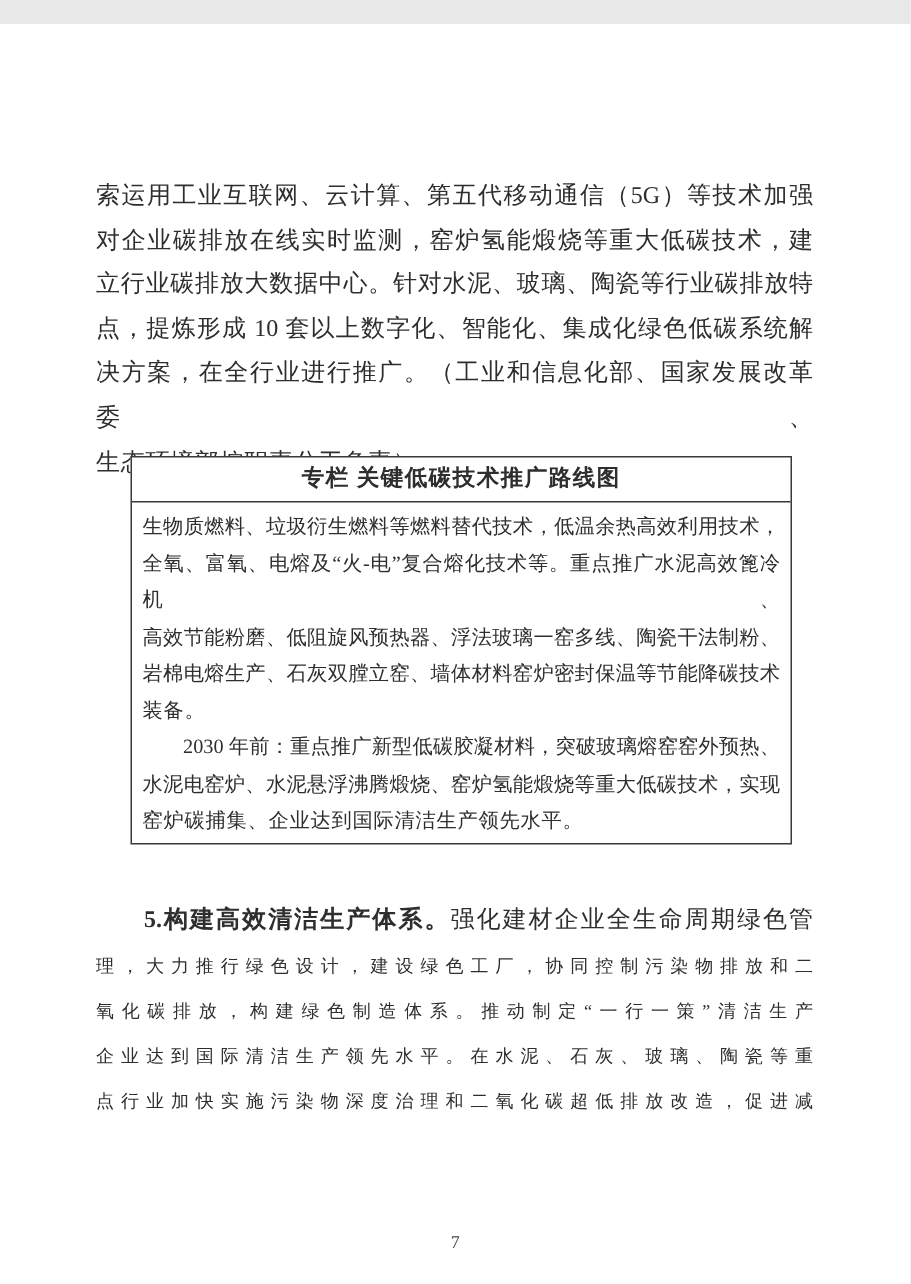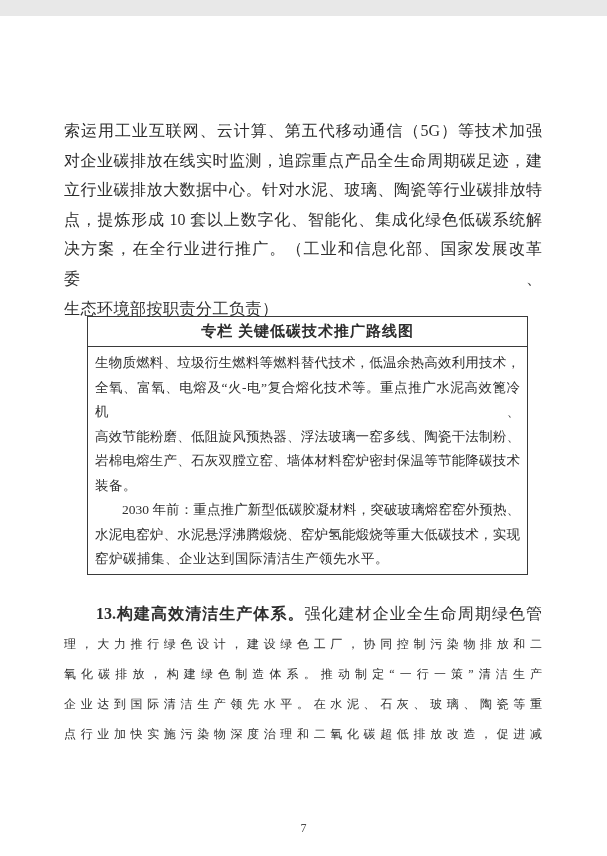--- a/index.html
+++ b/index.html
@@ -37,21 +37,21 @@
     width: 478px;
     font-size: 16px;
     line-height: 29.6px;
   }
   .para-continuation { top: 100px; }
 
   
   .column-box {
     position: absolute;
     left: 87px;
-    top: 300px;
+    top: 288px;
     width: 441px;
     height: 259px;
     border: 1.5px solid #3a3a3a;
     box-sizing: border-box;
     background: #ffffff;
   }
   .box-header {
     height: 29px;
     line-height: 29px;
     text-align: center;
@@ -109,21 +109,21 @@
     line-height: 18px;
   }
 </style>
 </head>
 <body>
 
 <div class="page">
 
   <div class="body-block para-continuation">
       <div class="ln">索运用工业互联网、云计算、第五代移动通信（5G）等技术加强</div>
-      <div class="ln">对企业碳排放在线实时监测，追踪重点产品全生命周期碳足迹，建</div>
+      <div class="ln">对企业碳排放在线实时监测，窑炉氢能煅烧等重大低碳技术，建</div>
       <div class="ln">立行业碳排放大数据中心。针对水泥、玻璃、陶瓷等行业碳排放特</div>
       <div class="ln">点，提炼形成 10 套以上数字化、智能化、集成化绿色低碳系统解</div>
       <div class="ln">决方案，在全行业进行推广。（工业和信息化部、国家发展改革委、</div>
       <div class="ln last">生态环境部按职责分工负责）</div>
     </div>
 
   <div class="column-box">
     <div class="box-header">专栏 关键低碳技术推广路线图</div>
     <div class="box-body">
       <div>
@@ -136,21 +136,21 @@
       <div>
           <div class="ln indent">2030 年前：重点推广新型低碳胶凝材料，突破玻璃熔窑窑外预热、</div>
           <div class="ln">水泥电窑炉、水泥悬浮沸腾煅烧、窑炉氢能煅烧等重大低碳技术，实现</div>
           <div class="ln last">窑炉碳捕集、企业达到国际清洁生产领先水平。</div>
         </div>
     </div>
   </div>
 
 
   <div class="item13-first ln">
-    <span class="bold">13.构建高效清洁生产体系。</span><span>强化建材企业全生命周期绿色管</span>
+    <span class="bold">5.构建高效清洁生产体系。</span><span>强化建材企业全生命周期绿色管</span>
   </div>
 
   <div class="item13-body">
       <div class="ln">理，大力推行绿色设计，建设绿色工厂，协同控制污染物排放和二</div>
       <div class="ln">氧化碳排放，构建绿色制造体系。推动制定“一行一策”清洁生产</div>
       <div class="ln">企业达到国际清洁生产领先水平。在水泥、石灰、玻璃、陶瓷等重</div>
       <div class="ln">点行业加快实施污染物深度治理和二氧化碳超低排放改造，促进减</div>
     </div>
 
   <div class="page-number">7</div>

